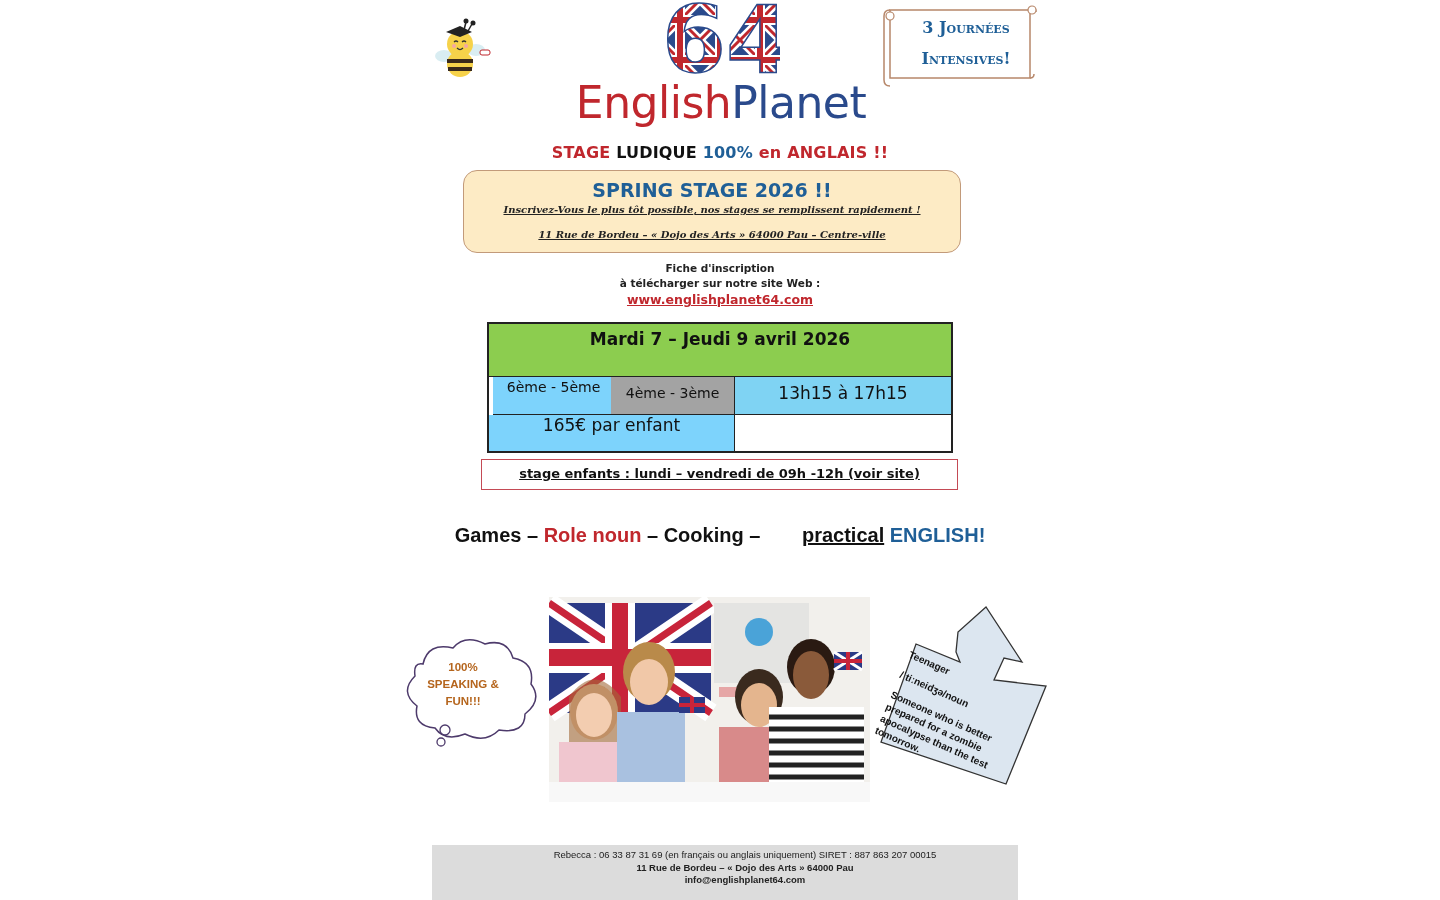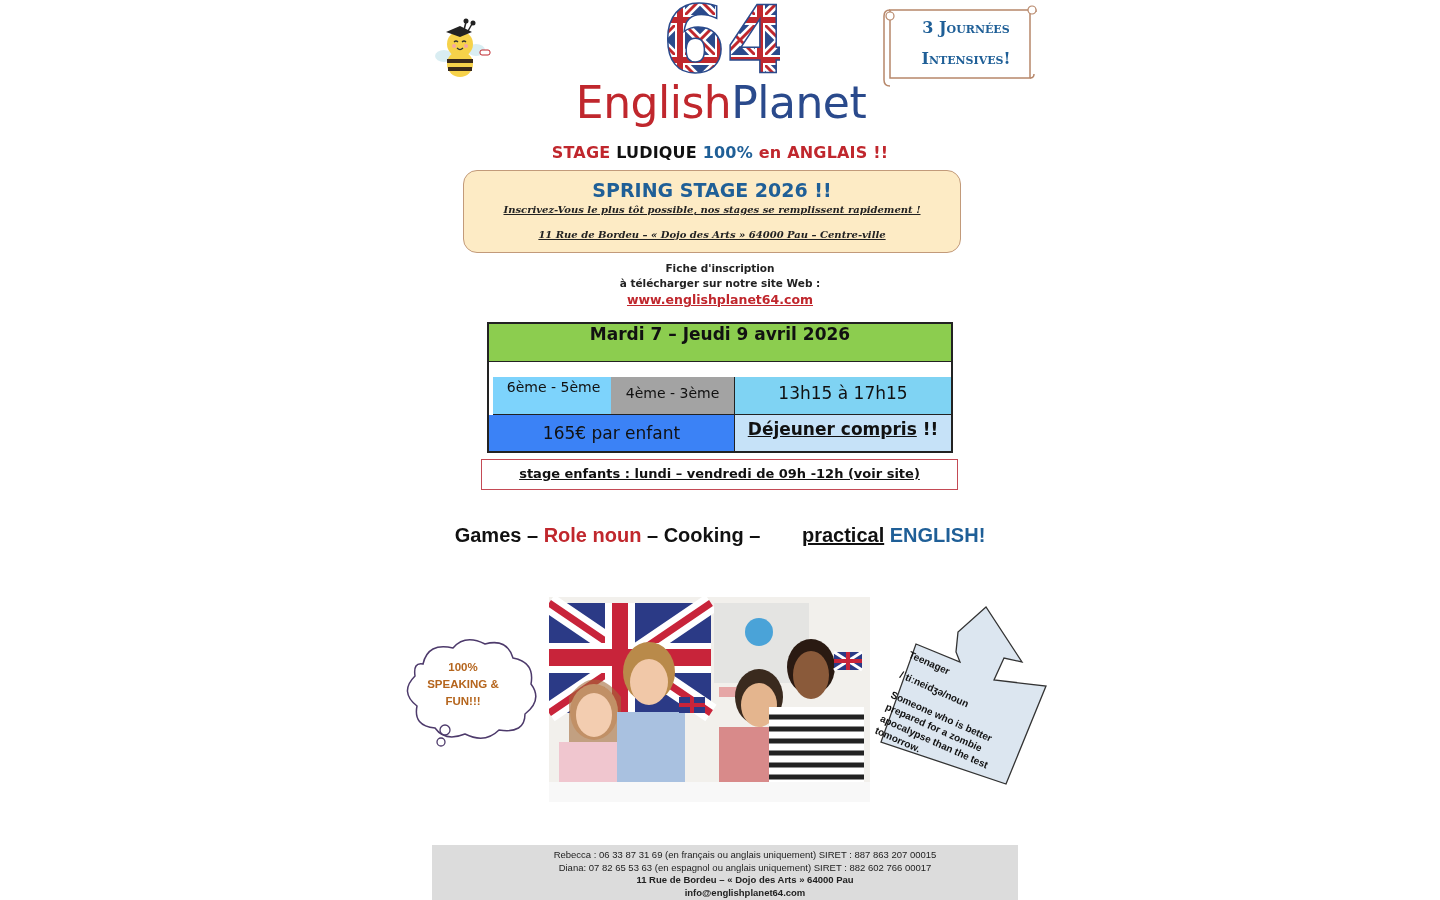--- a/index.html
+++ b/index.html
@@ -42,28 +42,28 @@
     font-size: 10px; text-decoration: underline; color: #222; margin-top: 14px; }
 
   
   #reg { left: 580px; top: 261px; width: 280px; text-align: center;
     font-family: "DejaVu Sans", sans-serif; font-weight: bold; font-size: 10.5px; line-height: 15px; color: #222; }
   #reg-link { color: #c0272d; text-decoration: underline; font-size: 12.5px; display: block; margin-top: 1px; }
 
   
   #sched { left: 487px; top: 322px; width: 466px; height: 131px;
     border: 2px solid #222; }
-  #sched .row-date { position: absolute; left: 0; top: 0; width: 462px; height: 38px;
+  #sched .row-date { position: absolute; left: 0; top: 0; width: 462px; height: 53px;
     background: #8ccd4f; border-bottom: 1.5px solid #222; text-align: center;
-    font-family: "DejaVu Sans", sans-serif; font-weight: bold; font-size: 17px; }
+    font-family: "DejaVu Sans", sans-serif; font-weight: bold; font-size: 17px; padding-top: 5px; }
   .cell { position: absolute; font-family: "DejaVu Sans", sans-serif; text-align: center; color: #111; }
   #c-65 { left: 4px; top: 53px; width: 122px; height: 38px; background: #7dd3fc; border-right: 1.5px solid #222; border-bottom: 1.5px solid #222; font-size: 14px; padding-top: 2px; }
   #c-43 { left: 122px; top: 53px; width: 124px; height: 38px; background: #a3a3a3; border-right: 1.5px solid #222; border-bottom: 1.5px solid #222; font-size: 14px; padding-top: 8px; }
   #c-time { left: 246px; top: 53px; width: 216px; height: 38px; background: #7fd3f3; border-bottom: 1.5px solid #222; font-size: 17px; padding-top: 6px; }
-  #c-price { left: 0; top: 91px; width: 246px; height: 36px; background: #3b82f6; border-right: 1.5px solid #222; font-size: 17px; padding-top: 8px; }
+  #c-price { left: 0; top: 91px; width: 246px; height: 36px; background: #7dd3fc; border-right: 1.5px solid #222; font-size: 17px; padding-top: 0; }
   #c-lunch { left: 246px; top: 91px; width: 216px; height: 36px; background: #c6e2f8; font-size: 17px; padding-top: 4px; font-weight: bold; }
   #c-lunch .u { text-decoration: underline; }
 
   
   #kids { left: 481px; top: 459px; width: 477px; height: 31px; border: 1.5px solid #c44a55;
     text-align: center; font-family: "DejaVu Sans", sans-serif; font-size: 13px; font-weight: 600;
     padding-top: 6px; }
   #kids span { text-decoration: underline; }
 
   
@@ -168,21 +168,20 @@
   <div>à télécharger sur notre site Web :</div>
   <a id="reg-link">www.englishplanet64.com</a>
 </div>
 
 <div id="sched" class="abs">
   <div class="row-date">Mardi 7 – Jeudi 9 avril 2026</div>
   <div id="c-65" class="cell">6ème - 5ème</div>
   <div id="c-43" class="cell">4ème - 3ème</div>
   <div id="c-time" class="cell">13h15 à 17h15</div>
   <div id="c-price" class="cell">165€ par enfant</div>
-  <div id="c-lunch" class="cell"><span class="u">Déjeuner compris</span><span> !!</span></div>
 </div>
 
 <div id="kids" class="abs"><span>stage enfants : lundi – vendredi de 09h -12h (voir site)</span></div>
 
 <div id="activities" class="abs"><span class="c-black">Games</span><span class="c-black"> – </span><span class="c-red">Role noun</span><span class="c-black"> – </span><span class="c-black">Cooking</span><span class="c-black"> – </span><span class="c-black u">practical</span><span class="c-blue"> ENGLISH!</span></div>
 
 <div id="cloud" class="abs">
   <svg width="150" height="118" viewBox="0 0 150 118">
     <path d="M30 30 q5 -22 30 -16 q12 -14 32 -4 q22 -6 28 14 q22 4 18 26 q12 16 -6 30 q0 20 -26 16 q-14 14 -34 4 q-20 8 -30 -6 q-22 -2 -18 -22 q-18 -14 -2 -30 q-2 -14 8 -12 z" fill="#fff" stroke="#4d3a6b" stroke-width="1.5"></path>
     <circle cx="52" cy="96" r="5" fill="#fff" stroke="#4d3a6b" stroke-width="1.3"></circle>
@@ -245,16 +244,15 @@
   </svg>
 </div>
 <div id="def-text" class="abs">
   <div class="p">Teenager</div>
   <div class="p">/ˈtiːneidʒə/noun</div>
   <div>Someone who is better prepared for a zombie apocalypse than the test tomorrow.</div>
 </div>
 
 <div id="footer" class="abs">
   <div>Rebecca : 06 33 87 31 69  (en français ou anglais uniquement)   SIRET : 887 863 207 00015</div>
-  <div>Diana: 07 82 65 53 63  (en espagnol ou anglais uniquement)   SIRET : 882 602 766 00017</div>
   <div class="b">11 Rue de Bordeu – « Dojo des Arts » 64000 Pau</div>
   <div class="b">info@englishplanet64.com</div>
 </div>
 
 </body></html>

